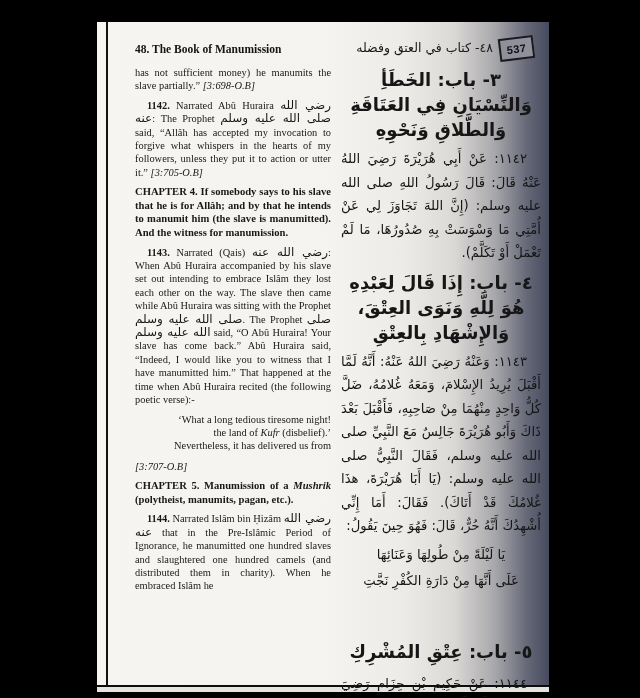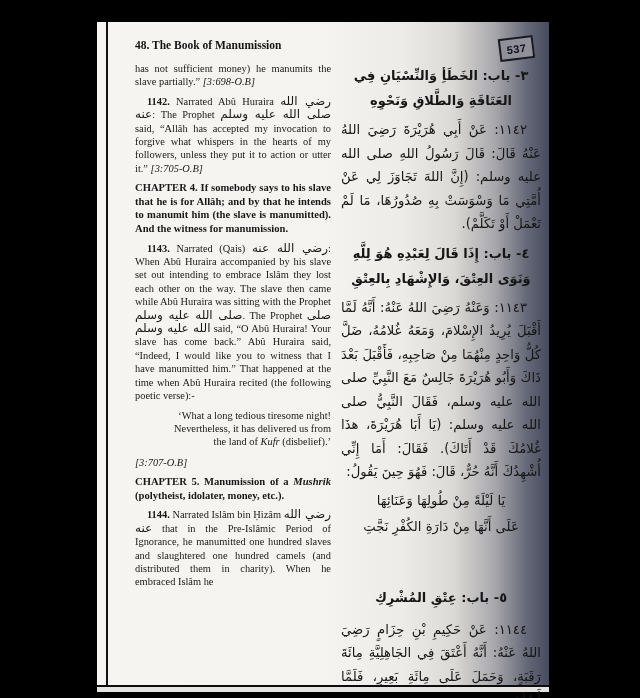--- a/index.html
+++ b/index.html
@@ -44,63 +44,64 @@
   .inline-ar{font-family:"DejaVu Sans", sans-serif;font-size:12px;}
   .verse{margin:1px 0 7px 16px;text-align:right;}
   .vline{display:block;}
   .it{font-style:italic;}
   .bold-it{font-weight:bold;font-style:italic;}
   .standalone-ref{margin:0 0 7px 0;font-style:italic;}
 
   
   .col-ar{flex:1;direction:rtl;font-family:"DejaVu Sans", sans-serif;
         font-size:13.2px;line-height:23.5px;text-align:justify;color:#161616;}
-  .col-ar .bab{font-weight:bold;font-size:13px;text-align:center;
+  .col-ar .bab{font-weight:bold;font-size:18px;text-align:center;
         line-height:25px;margin:1px 0 5px 0;}
   .col-ar .ar-p{margin:0 0 5px 0;text-indent:14px;}
   .col-ar .ar-verse{text-align:center;text-indent:0;margin:1px 0 3px 0;}
   .col-ar .bab-5{margin-top:46px;margin-bottom:8px;}
 </style>
 </head>
 <body>
 
 <div class="stage">
   <div class="page">
     <div class="page-edge-line"></div>
 
     <div class="page-number-box">
       <span>537</span>
     </div>
 
     <div class="header">
       <div class="header-en">48. The Book of Manumission</div>
+      <div class="header-ar">٤٨- كتاب في العتق وفضله</div>
     </div>
 
     <div class="columns">
 
       <div class="col-en">
 
         <p><span>has not sufficient money) he manumits the slave partially.” </span><span class="ref">[3:698-O.B]</span></p>
 
 
         <p class="indent"><span class="num">1142.</span><span> Narrated Abû Huraira </span><span class="inline-ar">رضي الله عنه</span><span>: The Prophet </span><span class="inline-ar">صلى الله عليه وسلم</span><span> said, “Allâh has accepted my invocation to forgive what whispers in the hearts of my followers, unless they put it to action or utter it.” </span><span class="ref">[3:705-O.B]</span></p>
 
         <div class="chap">CHAPTER 4. If somebody says to his slave that he is for Allâh; and by that he intends to manumit him (the slave is manumitted). And the witness for manumission.</div>
 
         <p class="indent"><span class="num">1143.</span><span> Narrated (Qais) </span><span class="inline-ar">رضي الله عنه</span><span>: When Abû Huraira accompanied by his slave set out intending to embrace Islâm they lost each other on the way. The slave then came while Abû Huraira was sitting with the Prophet </span><span class="inline-ar">صلى الله عليه وسلم</span><span>. The Prophet </span><span class="inline-ar">صلى الله عليه وسلم</span><span> said, “O Abû Huraira! Your slave has come back.” Abû Huraira said, “Indeed, I would like you to witness that I have manumitted him.” That happened at the time when Abû Huraira recited (the following poetic verse):-</span></p>
 
         <div class="verse">
           <span class="vline">‘What a long tedious tiresome night!</span>
+          <span class="vline"><span>the land of </span><span class="it">Kufr</span><span> (disbelief).’</span></span>
           <span class="vline">Nevertheless, it has delivered us from</span>
-          <span class="vline"><span>the land of </span><span class="it">Kufr</span><span> (disbelief).’</span></span>
         </div>
 
         <p class="standalone-ref">[3:707-O.B]</p>
 
-        <div class="chap"><span>CHAPTER 5. Manumission of a </span><span class="bold-it">Mushrik</span><span> (polytheist, idolater, money, etc.).</span></div>
+        <div class="chap"><span>CHAPTER 5. Manumission of a </span><span class="bold-it">Mushrik</span><span> (polytheist, manumits, pagan, etc.).</span></div>
 
         <p class="indent"><span class="num">1144.</span><span> Narrated Islâm bin Ḥizâm </span><span class="inline-ar">رضي الله عنه</span><span> that in the Pre-Islâmic Period of Ignorance, he manumitted one hundred slaves and slaughtered one hundred camels (and distributed them in charity). When he embraced Islâm he</span></p>
 
       </div>
 
       <div class="col-ar" dir="rtl">
 
         <div class="bab">٣- باب: الخَطَأِ وَالنِّسْيَانِ فِي العَتَاقَةِ وَالطَّلاقِ وَنَحْوِهِ</div>
 
         <p class="ar-p">١١٤٢: عَنْ أَبِي هُرَيْرَةَ رَضِيَ اللهُ عَنْهُ قَالَ: قَالَ رَسُولُ اللهِ صلى الله عليه وسلم: (إِنَّ اللهَ تَجَاوَزَ لِي عَنْ أُمَّتِي مَا وَسْوَسَتْ بِهِ صُدُورُهَا، مَا لَمْ تَعْمَلْ أَوْ تَكَلَّمْ).</p>

